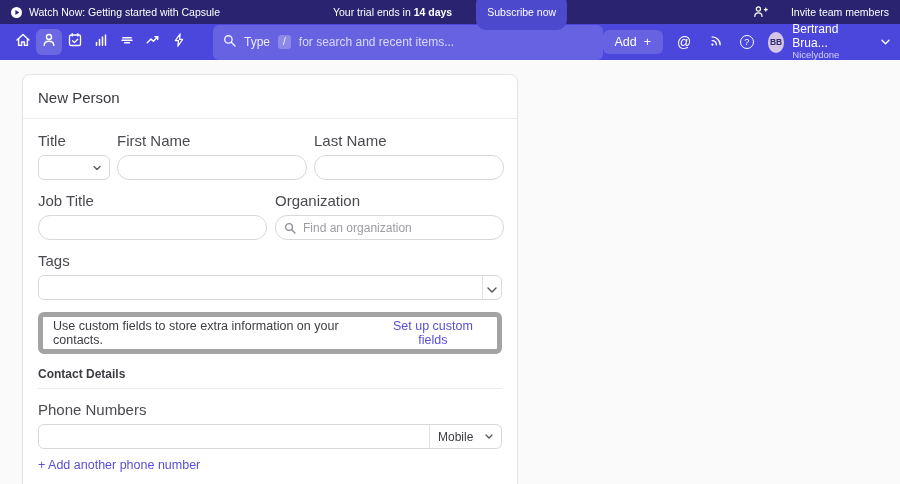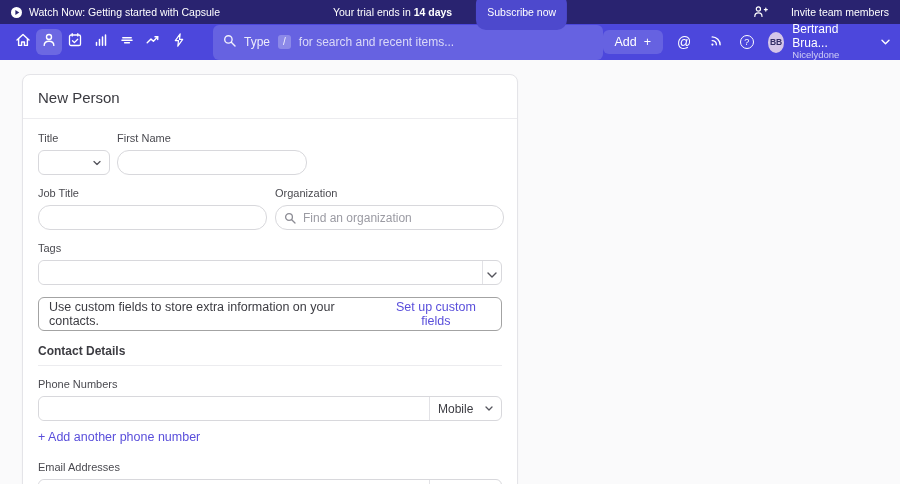--- a/index.html
+++ b/index.html
@@ -48,21 +48,21 @@
   .user-caret { margin-left:14px; display:flex; }
 
   
   .main { position:absolute; top:60px; left:0; right:0; bottom:0; background:#fafafb;margin-left:8px; }
   .card { position:absolute; left:14px; top:14px; width:496px; height:600px; background:#fff;
           border:1px solid #e4e4e8; border-radius:8px; box-shadow:0 1px 2px rgba(20,20,40,0.04); }
   .card-header { padding:14px 15px 12px; border-bottom:1px solid #ececef; }
   .card-title { font-size:15px; font-weight:500; color:#3a3a40; }
   .card-body { padding:13px 15px; }
 
-  .field-label { display:block; font-size:11px; color:#4a4a50; margin-bottom:6px; }
+  .field-label { display:block; font-size:15px; color:#4a4a50; margin-bottom:6px; }
   .text-input { width:100%; height:25px; border:1px solid #d8d8dc; border-radius:12px;
                 font-size:12px; padding:0 8px; outline:none; background:#fff; color:#ef4444;
                 font-family:inherit; }
   .text-input::placeholder { color:#9b9ba3; }
 
   .row { display:flex; }
   .row-1 { gap:7px; margin-bottom:12px; }
   .col-title { width:72px; flex:none; }
   .col-name  { width:190px; flex:none; }
   .row-2 { gap:8px; margin-bottom:12px; }
@@ -77,21 +77,21 @@
   .input-with-icon .lead-icon { position:absolute; left:9px; top:50%; transform:translateY(-50%);
                                 display:flex; }
 
   .tags-box { position:relative; height:25px; border:1px solid #d8d8dc; border-radius:6px;
               background:#fff; margin-bottom:0; }
   .tags-input { position:absolute; left:0; top:0; bottom:0; right:20px; border:none; outline:none;
                 border-radius:6px 0 0 6px; padding:0 8px; font-size:12px; width:calc(100% - 20px); }
   .tags-toggle { position:absolute; right:0; top:0; bottom:0; width:19px; border-left:1px solid #e2e2e6;
                  display:flex; align-items:center; justify-content:center; cursor:pointer; }
 
-  .infobox { margin-top:12px; height:32px; border:1px solid #a3a3a3; border-radius:6px;
+  .infobox { margin-top:12px; height:32px; border:5px solid #a3a3a3; border-radius:6px;
              display:flex; align-items:center; padding:16px 10px; }
   .infobox-text { font-size:12.5px; color:#3c3c42; }
   .infobox-link { margin-left:auto; font-size:12.5px; color:#5A4FDB; cursor:pointer;
                   background:none; border:none; font-family:inherit; }
 
   .section-heading { margin-top:13px; font-size:12px; font-weight:bold; color:#3c3c42;
                      padding-bottom:7px; border-bottom:1px solid #ececef; }
 
   .group-label { margin-top:12px; }
   .combo-input { position:relative; height:25px; border:1px solid #d8d8dc; border-radius:6px;
@@ -256,20 +256,24 @@
           <div class="select">
             <span class="caret">
               <svg width="8" height="5" viewBox="0 0 8 5" fill="none" stroke="#55555d" stroke-width="1.3" stroke-linecap="round" stroke-linejoin="round">
                   <path d="M1 1 4 4 7 1"></path>
                 </svg>
             </span>
           </div>
         </div>
         <div class="col-name">
           <label class="field-label">First Name</label>
+          <input class="text-input" type="text" style="">
+        </div>
+        <div class="col-name">
+          <label class="field-label">Last Name</label>
           <input class="text-input" type="text" style="">
         </div>
       </div>
 
       
       <div class="row row-2">
         <div class="col-half">
           <label class="field-label">Job Title</label>
           <input class="text-input" type="text" style="">
         </div>

